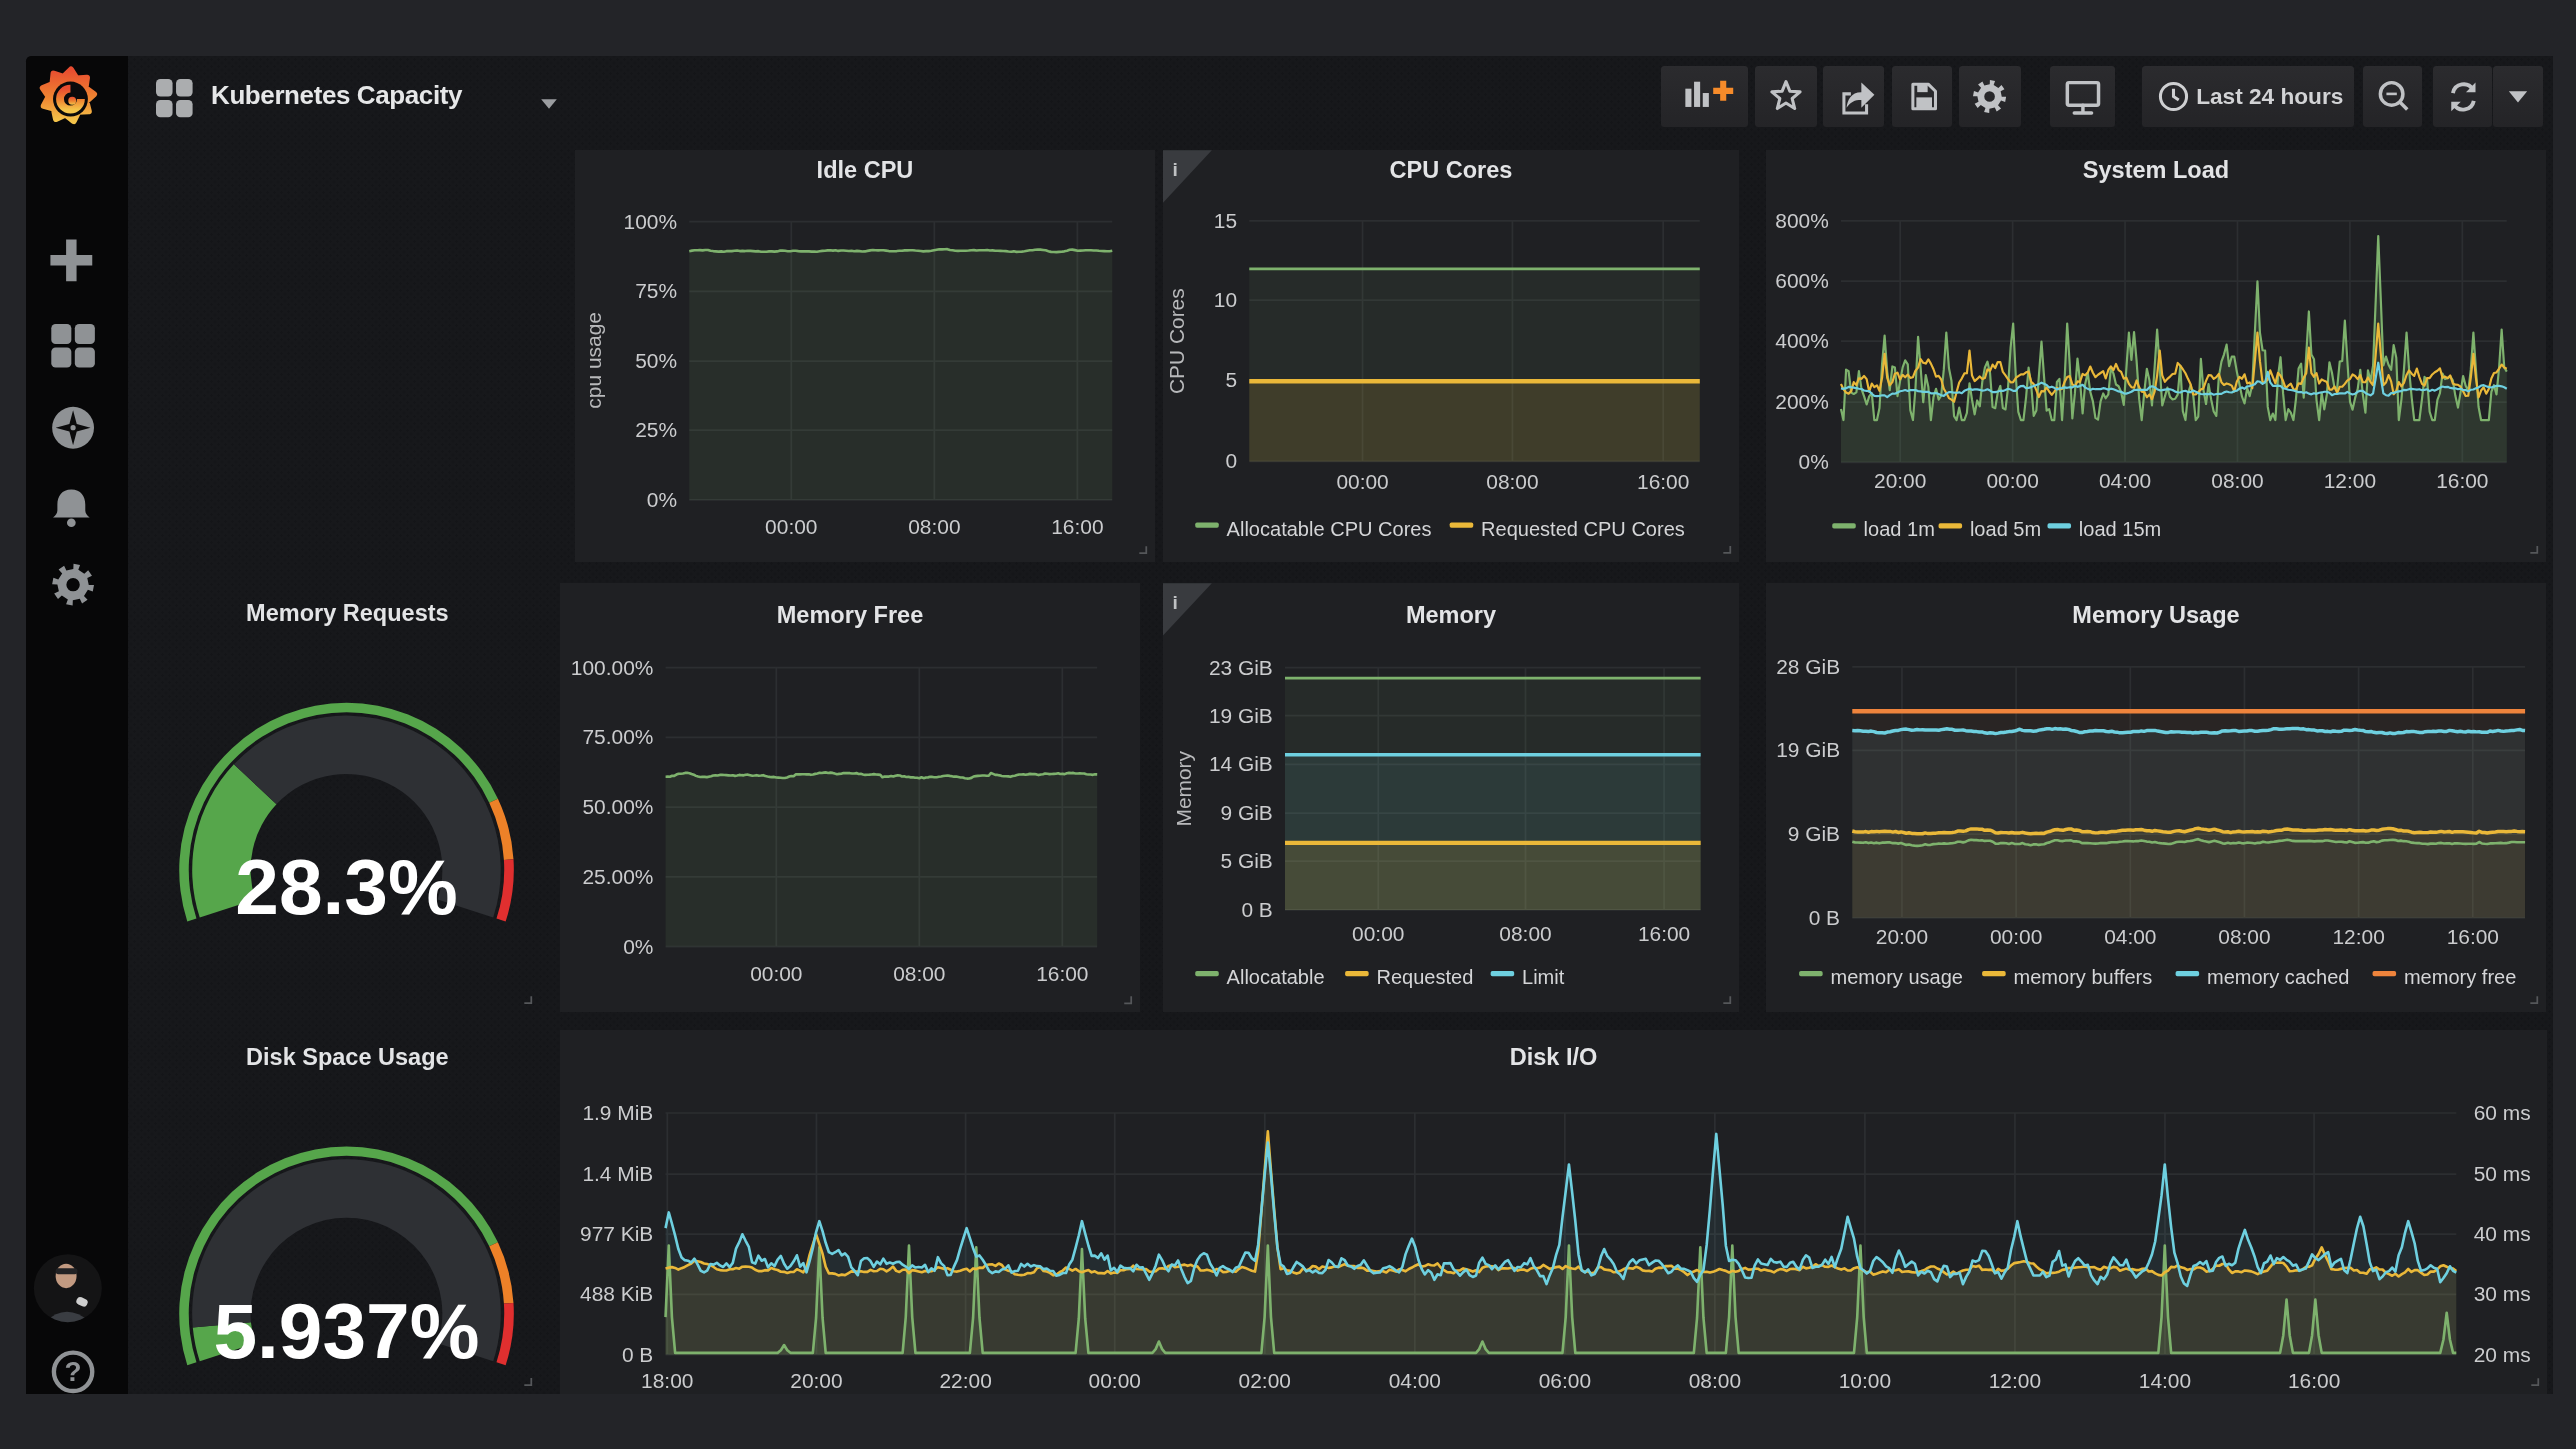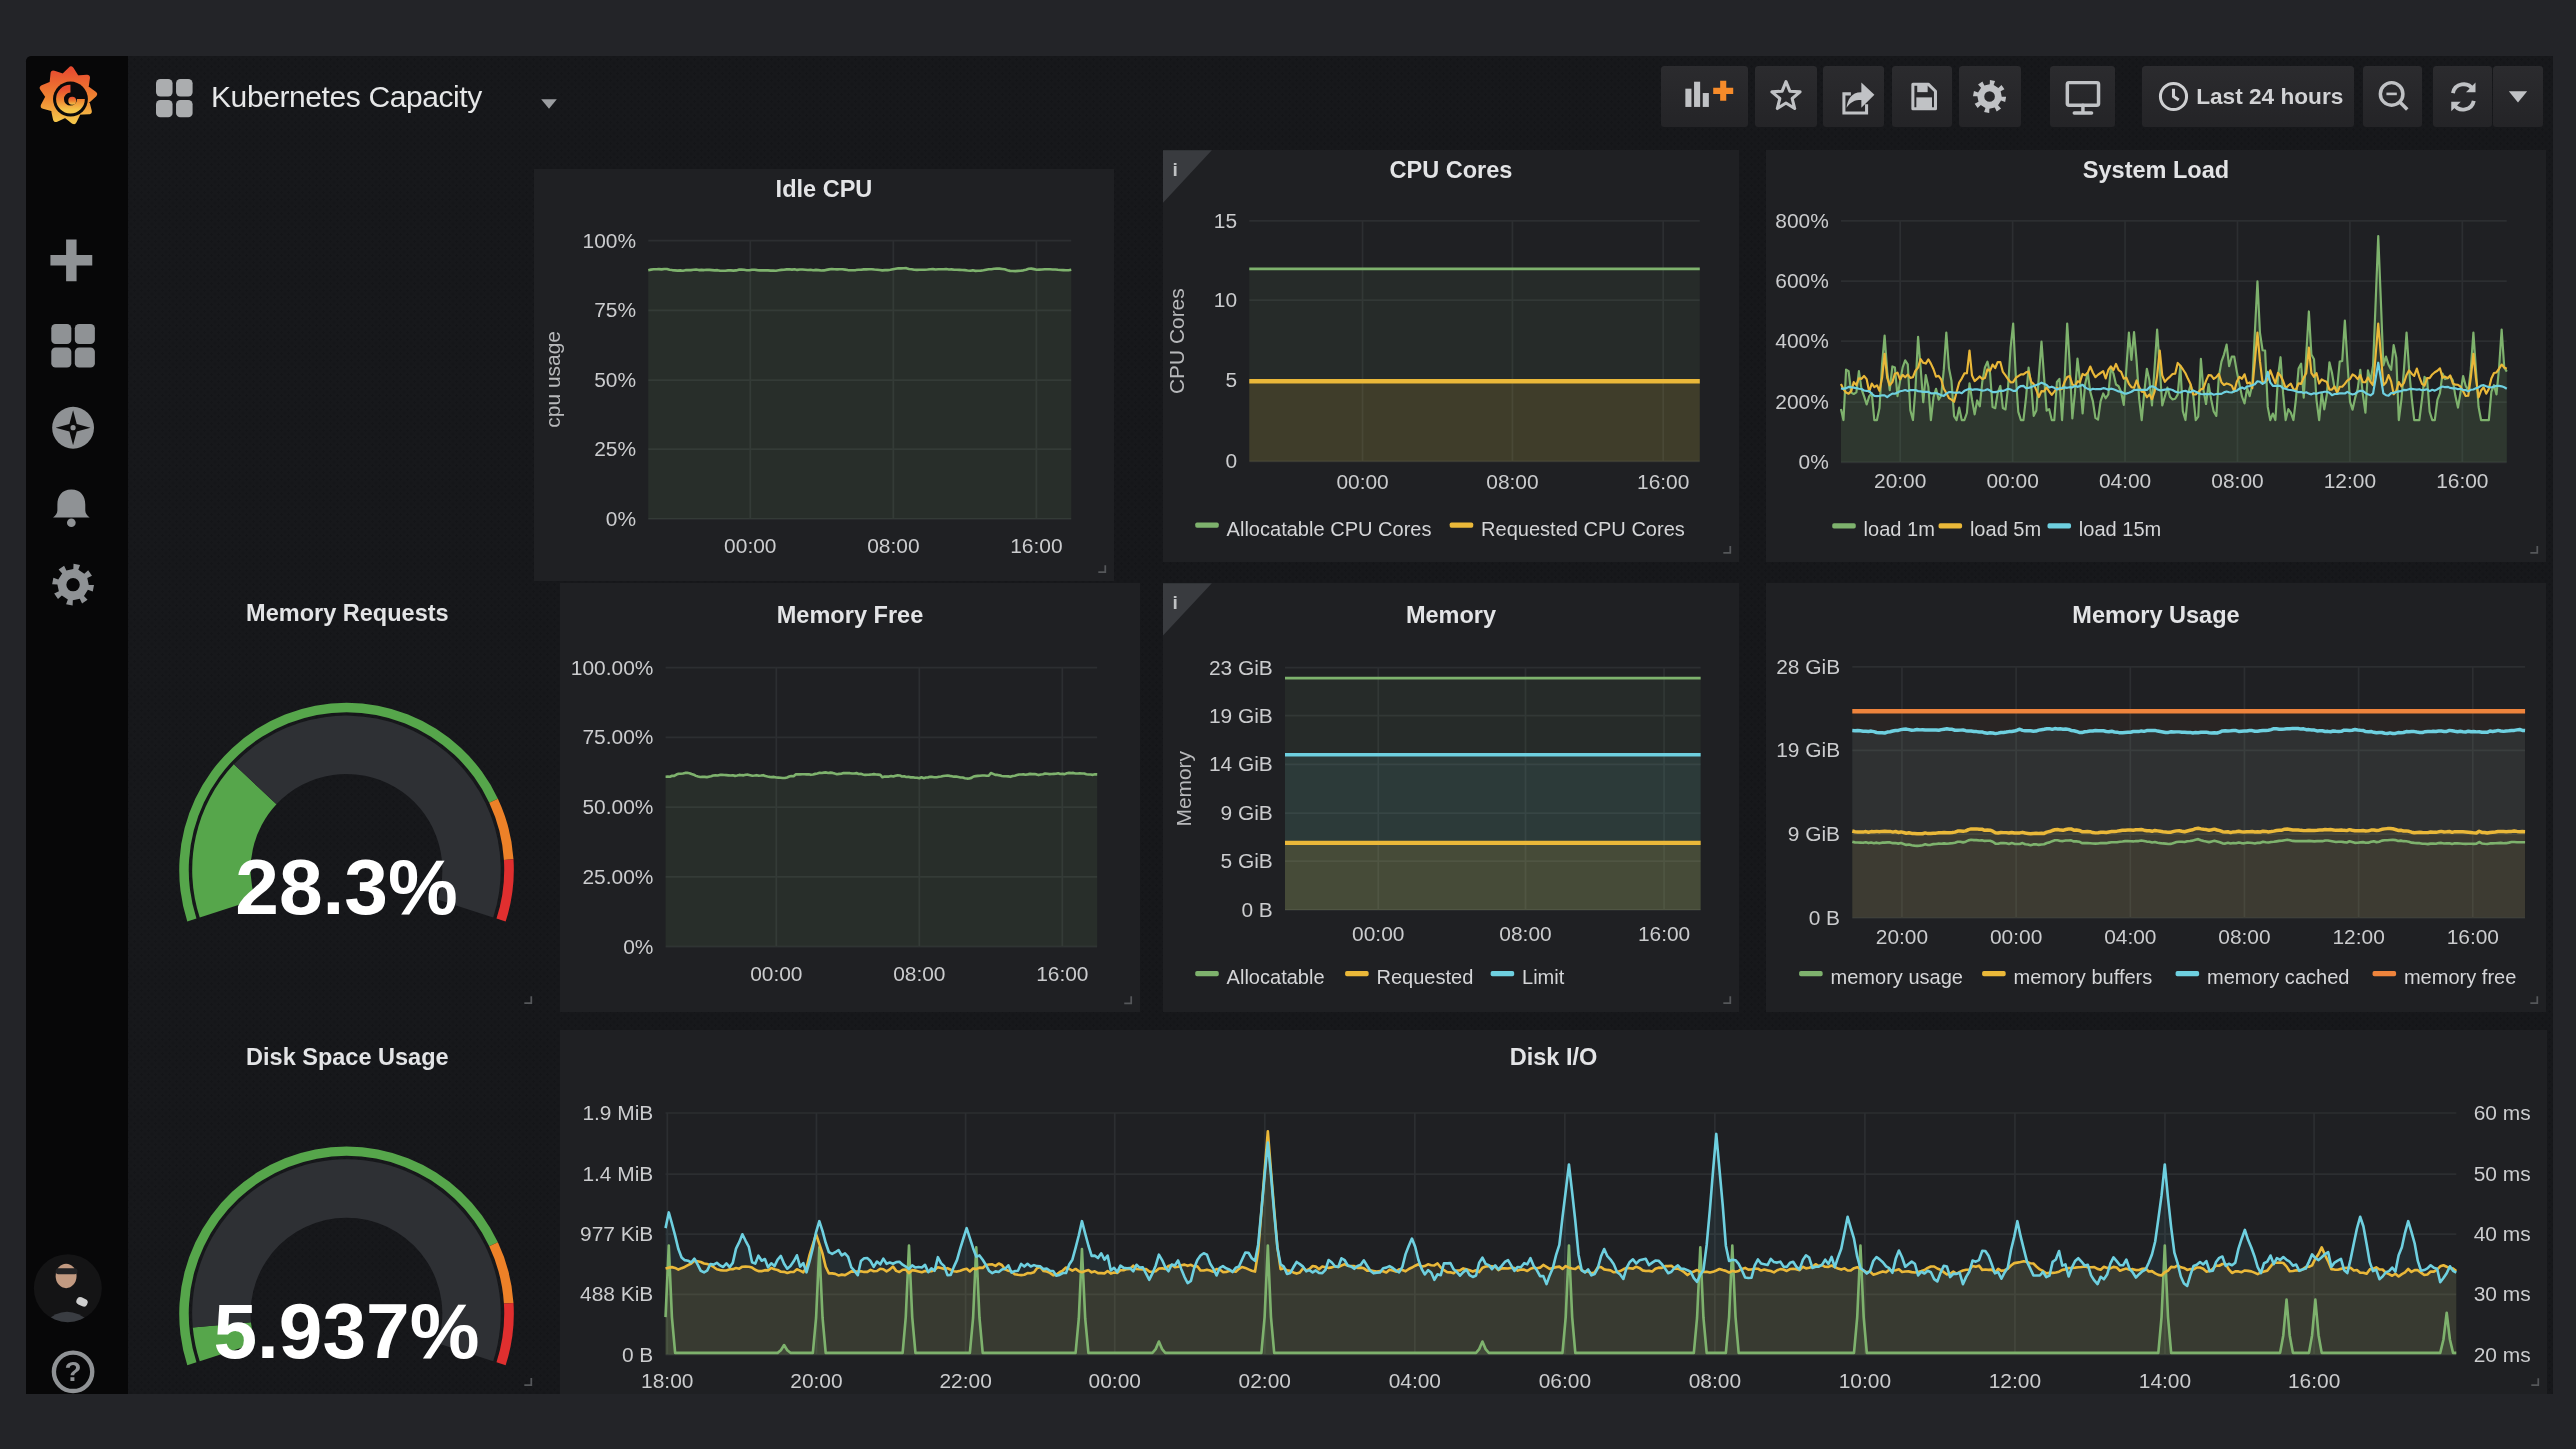--- a/index.html
+++ b/index.html
@@ -73,21 +73,21 @@
 </svg>
     </div>
 
 <div style="position:absolute;left:102px;top:0;width:2425px;height:140px;">
   <svg width="61" height="61" viewBox="0 0 70 70" style="position:absolute;left:28px;top:23px" fill="#abadaf">
     <rect x="0" y="0" width="19" height="20" rx="5"></rect>
         <rect x="23" y="0" width="19" height="20" rx="5"></rect>
     <rect x="0" y="24" width="19" height="20" rx="5"></rect>
         <rect x="23" y="24" width="19" height="20" rx="5"></rect>
   </svg>
-  <div style="position:absolute;left:83px;top:24.4px;font-size:30px;font-weight:400;color:#e6e7e8;white-space:nowrap;letter-spacing:-0.4px">Kubernetes Capacity</div>
+  <div style="position:absolute;left:83px;top:24.4px;font-size:26px;font-weight:700;color:#e6e7e8;white-space:nowrap;letter-spacing:-0.4px">Kubernetes Capacity</div>
   <svg width="26" height="17.4" viewBox="0 0 30 20" style="position:absolute;left:408px;top:38px">
     <path d="M6 6 h18 l-9 11 Z" fill="#9b9da0"></path>
   </svg>
   <div style="position:absolute;left:1533px;top:9.6px;width:87px;height:61px;background:linear-gradient(#2b2b2e,#242427);border-radius:3.5px;"><svg width="87" height="61" viewBox="0 0 100 70">
           <g>
             <rect x="28" y="26" width="7" height="21" fill="#c0c2c5"></rect>
             <rect x="38" y="18" width="7" height="29" fill="#c0c2c5"></rect>
             <rect x="48" y="31" width="7" height="16" fill="#c0c2c5"></rect>
             <path d="M60 25 h8 v-8 h7 v8 h8 v7 h-8 v8 h-7 v-8 h-8 Z" fill="#f68b2a"></path>
           </g>
@@ -158,21 +158,21 @@
         <text x="239.0" y="40.0" font-size="27" font-weight="700" fill="#e3e4e6" text-anchor="middle">Disk Space Usage</text>
         <path d="M55.4 384.3A192 192 0 0 1 411.7 243.3L401.8 247.9A181 181 0 0 0 65.9 380.9Z" fill="#56a64b"></path>
         <path d="M411.7 243.3A192 192 0 0 1 429.6 312.9L418.6 313.6A181 181 0 0 0 401.8 247.9Z" fill="#ed8128"></path>
         <path d="M429.6 312.9A192 192 0 0 1 420.6 384.3L410.1 380.9A181 181 0 0 0 418.6 313.6Z" fill="#e02f2f"></path>
         <path d="M69.7 379.7A177 177 0 0 1 61.7 341.0L128.4 334.9A110 110 0 0 0 133.4 359.0Z" fill="#56a64b"></path>
         <path d="M61.7 341.0A177 177 0 1 1 406.3 379.7L342.6 359.0A110 110 0 1 0 128.4 334.9Z" fill="#2e3034"></path>
         <text x="238" y="376" font-size="90" font-weight="700" fill="#ffffff" text-anchor="middle">5.937%</text>
         <path d="M450 399L450 407L442 407" stroke="#55575a" stroke-width="2" fill="none"></path>
         <path d="M450 391L450 407" stroke="none" fill="none"></path>
       </svg></div>
-    <div style="position:absolute;left:508px;top:94px;width:580px;height:412px;background:#1f2023;margin-top:19px;"><svg width="580" height="412" viewBox="0 0 665 472" font-family="Liberation Sans, sans-serif">
+    <div style="position:absolute;left:549px;top:94px;width:580px;height:412px;background:#1f2023;"><svg width="580" height="412" viewBox="0 0 665 472" font-family="Liberation Sans, sans-serif">
         <text x="332.5" y="32.0" font-size="27" font-weight="700" fill="#e3e4e6" text-anchor="middle">Idle CPU</text>
         <line x1="131" y1="82.0" x2="616" y2="82.0" stroke="#2c2e31" stroke-width="2"></line>
         <line x1="131" y1="162.0" x2="616" y2="162.0" stroke="#2c2e31" stroke-width="2"></line>
         <line x1="131" y1="242.0" x2="616" y2="242.0" stroke="#2c2e31" stroke-width="2"></line>
         <line x1="131" y1="321.0" x2="616" y2="321.0" stroke="#2c2e31" stroke-width="2"></line>
         <line x1="131" y1="401.0" x2="616" y2="401.0" stroke="#2c2e31" stroke-width="2"></line>
         <line x1="248.0" y1="82" x2="248.0" y2="401" stroke="#2c2e31" stroke-width="2"></line>
         <line x1="412.0" y1="82" x2="412.0" y2="401" stroke="#2c2e31" stroke-width="2"></line>
         <line x1="576.0" y1="82" x2="576.0" y2="401" stroke="#2c2e31" stroke-width="2"></line>
         <path d="M773.0 287.8L776.1 287.2L779.1 286.8L782.2 286.8L785.2 286.6L788.3 286.9L791.3 286.4L794.4 286.4L797.4 287.3L800.5 287.7L803.5 288.0L806.6 288.3L809.6 288.0L812.7 288.4L815.7 287.8L818.8 287.8L821.8 287.8L824.9 287.4L827.9 287.0L831.0 287.7L834.0 287.5L837.1 287.7L840.1 287.3L843.2 287.5L846.2 287.7L849.3 288.0L852.3 287.8L855.4 288.5L858.4 288.5L861.5 288.4L864.5 288.0L867.6 288.1L870.6 288.3L873.7 288.1L876.7 287.2L879.8 287.1L882.8 287.4L885.9 287.9L888.9 287.9L892.0 287.3L895.0 287.4L898.1 287.8L901.1 288.1L904.2 288.1L907.2 288.0L910.3 288.0L913.3 288.3L916.4 288.3L919.4 288.4L922.5 287.9L925.5 287.5L928.6 287.3L931.6 286.9L934.7 286.8L937.7 287.2L940.8 286.7L943.8 287.5L946.9 287.0L949.9 287.1L953.0 287.3L956.0 287.6L959.1 287.4L962.1 287.9L965.2 287.5L968.2 287.8L971.3 288.2L974.3 288.1L977.4 287.5L980.4 286.9L983.5 286.4L986.5 286.7L989.6 286.9L992.6 286.8L995.7 286.7L998.7 287.2L1001.8 287.7L1004.8 287.9L1007.9 287.9L1010.9 287.7L1014.0 287.3L1017.0 287.4L1020.1 286.9L1023.1 286.9L1026.2 286.8L1029.2 286.7L1032.3 287.1L1035.3 287.3L1038.4 287.6L1041.4 288.0L1044.5 287.7L1047.5 287.8L1050.6 287.3L1053.6 286.7L1056.7 286.1L1059.7 285.6L1062.8 285.8L1065.8 285.6L1068.9 285.5L1071.9 286.4L1075.0 286.8L1078.0 287.4L1081.1 287.5L1084.1 287.3L1087.2 287.3L1090.2 287.3L1093.3 287.1L1096.3 286.7L1099.4 286.6L1102.4 287.0L1105.5 286.8L1108.5 286.7L1111.6 286.8L1114.6 286.4L1117.7 287.0L1120.7 286.9L1123.8 287.3L1126.8 287.4L1129.9 287.5L1132.9 287.6L1136.0 287.8L1139.0 288.2L1142.1 288.4L1145.1 288.0L1148.2 288.6L1151.2 288.5L1154.3 288.3L1157.3 287.9L1160.4 287.3L1163.4 286.7L1166.5 286.7L1169.5 286.2L1172.6 286.1L1175.6 286.0L1178.7 286.4L1181.7 286.8L1184.8 287.8L1187.8 288.6L1190.9 288.8L1193.9 288.9L1197.0 288.6L1200.0 288.5L1203.1 288.0L1206.1 287.3L1209.2 286.2L1212.2 286.0L1215.3 286.6L1218.3 287.3L1221.4 287.2L1224.4 287.1L1227.5 286.7L1230.5 286.8L1233.6 286.8L1236.6 287.0L1239.7 287.0L1242.7 287.4L1245.8 287.6L1248.8 287.7L1251.9 287.9L1254.9 287.9L1258.0 287.3L1258.0 573.0L773.0 573.0Z" fill="rgba(126,178,109,0.10)" transform="translate(-642,-172)"></path>

